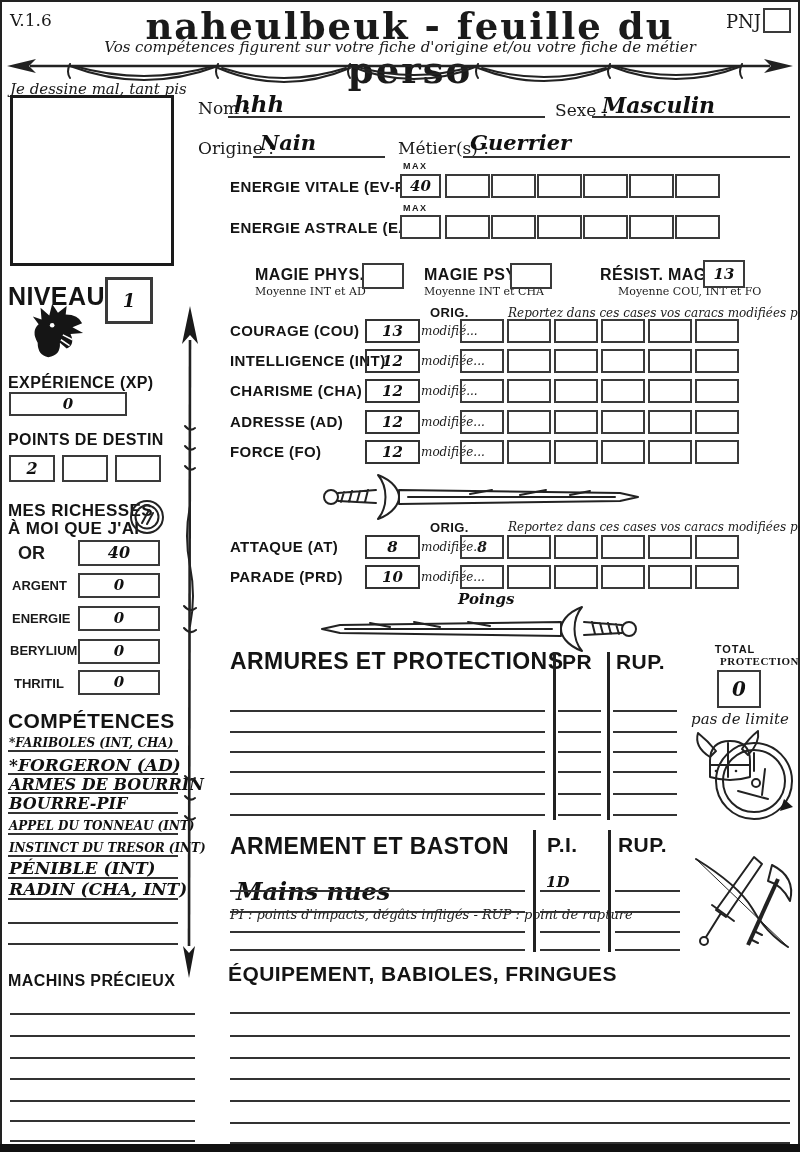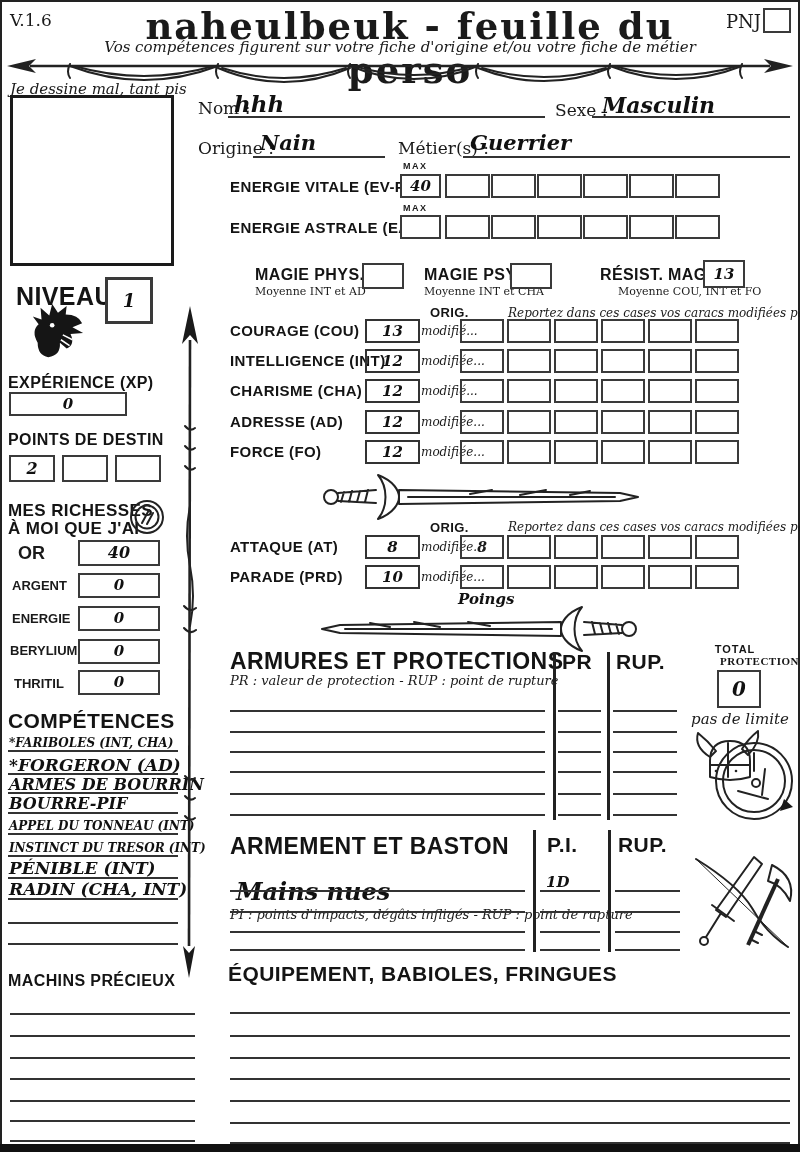--- a/index.html
+++ b/index.html
@@ -67,21 +67,21 @@
         <path class="ink" d="M478,12 Q540,30 602,12"></path>
       <path class="ink" d="M606,10 Q672,36 738,10"></path>
         <path class="ink" d="M610,10 Q672,28 734,10"></path>
       <path class="ink" d="M66,8 q-4,8 0,14 M214,8 q-4,8 0,14 M346,8 q-4,8 0,14 M474,8 q-4,8 0,14 M606,8 q-4,8 0,14 M738,8 q-4,8 0,14"></path>
     </svg>
   </div>
 
   <div class="abs cali" style="left:10px;top:80px;font-size:15px;">Je dessine mal, tant pis</div>
   <div class="abs" style="left:10px;top:95px;width:158px;height:165px;border:3px solid #1a1a1a;background:#fff;"></div>
 
-  <div class="abs bh" style="left:16px;top:282px;font-size:25px;">NIVEAU</div>
+  <div class="abs bh" style="left:8px;top:282px;font-size:25px;">NIVEAU</div>
   <div class="bx hand" style="left:105px;top:277px;width:42px;height:41px;font-size:18px;line-height:41px;border-width:3px;">1</div>
 
   <div class="abs" style="left:28px;top:299px;">
     <svg width="58" height="66" viewBox="0 0 60 66">
       <path fill="#151515" d="M10,44 Q3,32 11,25 L5,17 L14,20 L13,8 L22,16 L25,4 L31,13 L40,6 L39,15 Q52,15 56,24 L46,28 L57,34 L44,35 Q49,46 40,50 L33,44 Q34,57 21,59 Q10,57 10,44 Z"></path>
       <circle cx="25" cy="26" r="2.4" fill="#fff"></circle>
       <path d="M36,36 l10,5 M34,41 l9,6" stroke="#fff" stroke-width="1.6"></path>
     </svg>
   </div>
 
@@ -329,21 +329,20 @@
     <svg width="322" height="50" viewBox="0 0 322 50" style="transform:scaleX(-1);">
       <circle cx="11" cy="26" r="7" class="ink"></circle>
       <path class="ink" stroke-width="1.6" d="M18,22 L56,19 M18,30 L56,32 M24,21 l-3,10 M32,20 l-3,11 M40,20 l-3,11 M48,19 l-3,12"></path>
       <path d="M58,4 C68,16 68,36 58,48 C74,42 79,32 79,26 C79,20 74,10 58,4 Z" fill="#fff" class="ink"></path>
       <path d="M79,19 L300,22 L318,26 L300,30 L79,33 Z" fill="#fff" class="ink"></path>
       <path class="ink" stroke-width="1.3" d="M88,26 L295,26 M150,23 l22,-4 M200,24 l26,-5 M250,24 l20,-4"></path>
     </svg>
   </div>
 
   <div class="abs bh" style="left:230px;top:648px;font-size:23px;">ARMURES ET PROTECTIONS</div>
-  <div class="abs cali" style="left:230px;top:673px;font-size:13px;">PR : valeur de protection - RUP : point de rupture</div>
   <div class="vline" style="left:553px;top:652px;height:168px;"></div>
   <div class="vline" style="left:607px;top:652px;height:168px;"></div>
   <div class="abs bh" style="left:562px;top:650px;font-size:21px;">PR</div>
   <div class="abs bh" style="left:616px;top:650px;font-size:21px;">RUP.</div>
 
   <div class="hl" style="left:230px;top:710px;width:315px;"></div>
     <div class="hl" style="left:558px;top:710px;width:43px;"></div>
     <div class="hl" style="left:613px;top:710px;width:64px;"></div>
   <div class="hl" style="left:230px;top:731px;width:315px;"></div>
     <div class="hl" style="left:558px;top:731px;width:43px;"></div>

